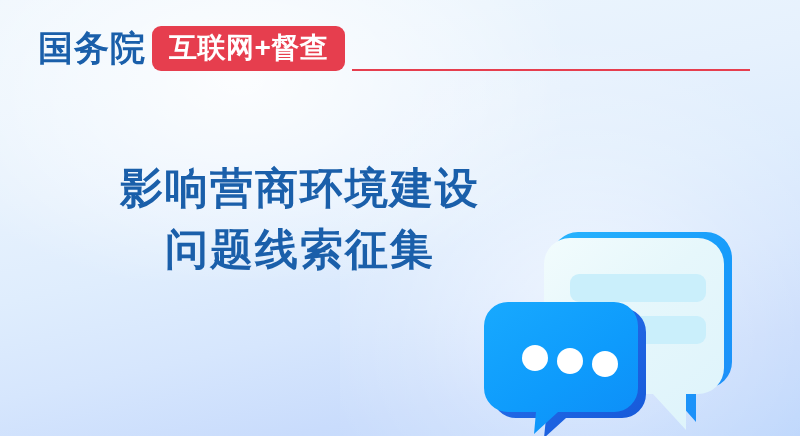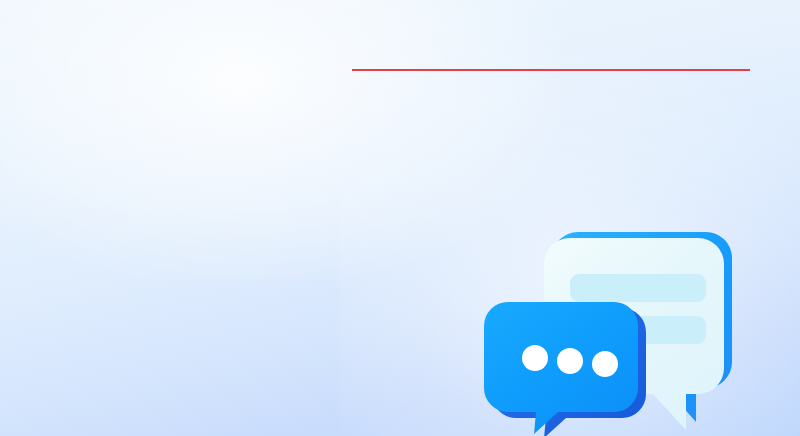--- a/index.html
+++ b/index.html
@@ -130,22 +130,32 @@
   }
 </style>
 </head>
 <body>
 
 <div id="banner">
 
   <div id="bg-glow-top"></div>
   <div id="bg-glow"></div>
 
+  <div id="header">
+    <div id="org-name">国务院</div>
+    <div id="campaign-badge">
+      <span id="campaign-badge-label">互联网+督查</span>
+    </div>
+  </div>
   <div id="header-rule"></div>
 
+  <div id="title-block">
+    <div class="title-line">影响营商环境建设</div>
+    <div class="title-line">问题线索征集</div>
+  </div>
 
   <div id="illustration">
     <svg viewBox="0 0 300 218" xmlns="http://www.w3.org/2000/svg" aria-hidden="true">
       <defs>
         <linearGradient id="backBody" x1="0" y1="0" x2="0.75" y2="1">
           <stop offset="0%" stop-color="#f2fcfd"></stop>
           <stop offset="45%" stop-color="#e6f7fb"></stop>
           <stop offset="100%" stop-color="#dff4fb"></stop>
         </linearGradient>
         <linearGradient id="backEdge" x1="0" y1="0" x2="1" y2="1">

